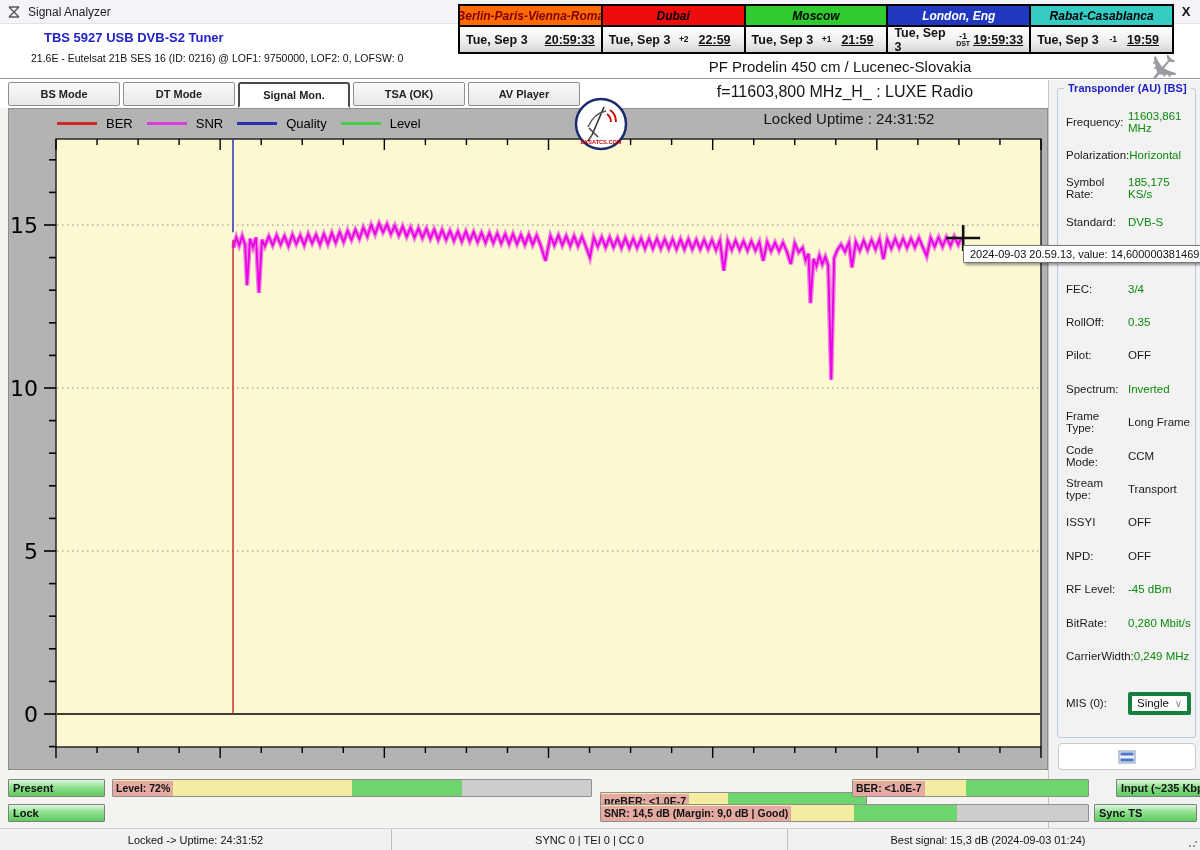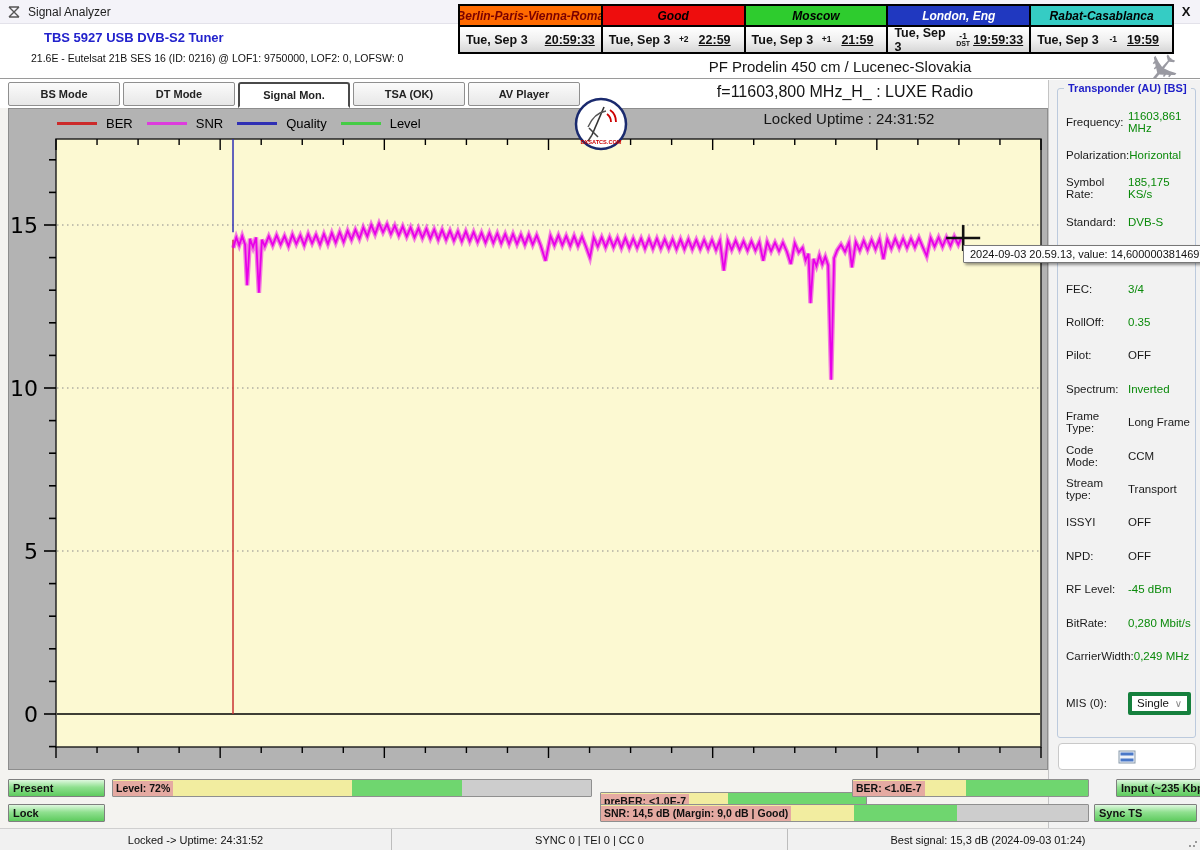--- a/index.html
+++ b/index.html
@@ -94,21 +94,21 @@
     </svg>
     <span class="ttl">Signal Analyzer</span>
   </div>
 
   <div class="header">
     <div class="tuner-name">TBS 5927 USB DVB-S2 Tuner</div>
     <div class="tuner-info">21.6E - Eutelsat 21B  SES 16 (ID: 0216) @ LOF1: 9750000, LOF2: 0, LOFSW: 0</div>
     <div class="plane">✈</div>
     <div class="clocks" id="clocks">
         <div class="clk-city" style="background: rgb(255, 106, 0); color: rgb(122, 0, 0);">Berlin-Paris-Vienna-Roma</div>
-        <div class="clk-city" style="background: rgb(238, 13, 13); color: rgb(0, 0, 0);">Good</div>
+        <div class="clk-city" style="background: rgb(238, 13, 13); color: rgb(0, 0, 0);">Dubai</div>
         <div class="clk-city" style="background: rgb(46, 204, 46); color: rgb(0, 0, 0);">Moscow</div>
         <div class="clk-city" style="background: rgb(32, 56, 192); color: rgb(255, 255, 255);">London, Eng</div>
         <div class="clk-city" style="background: rgb(53, 204, 196); color: rgb(0, 0, 0);">Rabat-Casablanca</div>
         <div class="clk-time">
           <span class="clk-day">Tue, Sep 3</span>
           <span class="clk-off">
             <i></i>
             <i class="s"></i>
           </span>
           <span class="clk-t">20:59:33</span>

